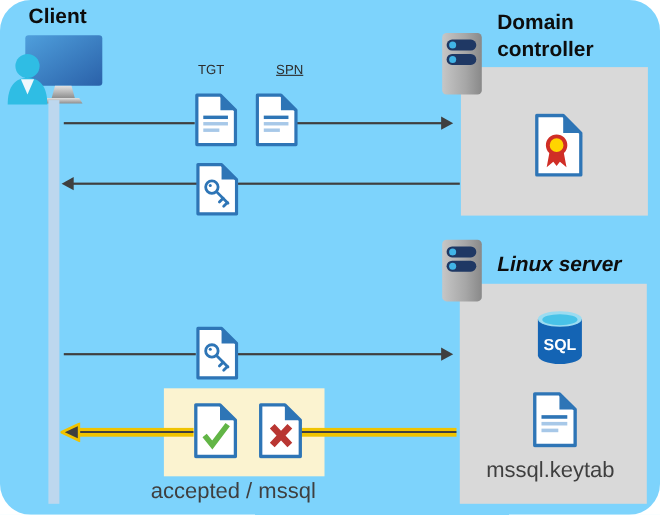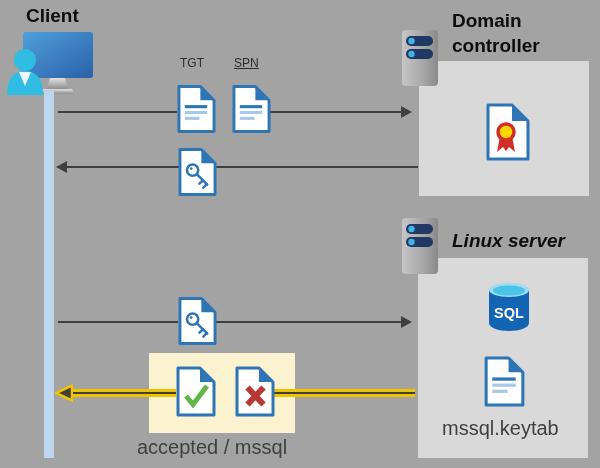--- a/index.html
+++ b/index.html
@@ -1,18 +1,18 @@
 <!DOCTYPE html>
 <html style="--doc-blue: #2e75b6; --doc-blue-light: #a7c8e8; --text-dark: #3f3f3f; --title-black: #0d0d0d; --arrow-gray: #3f3f3f; --arrow-yellow: #f0c300; --highlight-yellow: #fbf3d0; --box-gray: #d9d9d9; --lifeline-blue: #bdd7ee; --person-cyan: #2fbde4; --accent-cyan: #41b4e6; --server-navy: #1f3864; --monitor-blue-top: #4f9fdc; --monitor-blue-bottom: #2a61a9; --check-green: #62b546; --cross-red: #b93632; --sql-blue: #1464b4; --sql-cyan: #49c3e8; --cert-red: #d02e26; --cert-yellow: #ffd400;"><head>
 <meta charset="utf-8">
 <style>
   html,body{margin:0;padding:0;background:#fff;}
   #stage{
-    position:relative;width:600px;height:468px;background:#a3a3a3;
-    font-family:"Liberation Sans", sans-serif;overflow:hidden;
+    position:relative;width:600px;height:468px;background:#7dd3fc;
+    font-family:"Liberation Sans", sans-serif;overflow:hidden;border-radius:28px;
   }
   .abs{position:absolute;}
   .actor-title{font-weight:bold;font-size:19px;line-height:25px;color:var(--title-black);}
   .small-label{font-size:12px;color:#2d2d2d;}
   .caption{font-size:20px;color:var(--text-dark);}
   .box{position:absolute;background:var(--box-gray);}
   .hl-box{position:absolute;background:var(--highlight-yellow);}
   .lifeline{position:absolute;background:var(--lifeline-blue);}
   .hline{position:absolute;height:2px;background:var(--arrow-gray);}
   .head-r{position:absolute;width:0;height:0;border-top:6px solid transparent;
@@ -103,21 +103,21 @@
     <polygon points="22,1 40,19 22,19" class="fold-bg"></polygon>
     <path d="M2,2 H24 L38,16 V48 H2 Z" class="page"></path>
     <polygon points="24,2 38,16 24,16" class="flap"></polygon>
     <rect x="8" y="21" width="23" height="3.2" class="tl-d"></rect>
     <rect x="8" y="27" width="23" height="3.2" class="tl-l"></rect>
     <rect x="8" y="33" width="15" height="3.2" class="tl-l"></rect>
   </svg>
   <div class="abs caption" style="left:418px;top:417px;width:174px;padding-left:24px;">mssql.keytab</div>
 
   <div class="abs small-label" style="left:180px;top:56px;">TGT</div>
-  <div class="abs small-label" style="left:234px;top:56px;text-decoration:underline;">SPN</div>
+  <div class="abs small-label" style="left:251px;top:56px;text-decoration:underline;">SPN</div>
   <div class="hline" style="left:58px;top:111px;width:119px;"></div>
   <div class="hline" style="left:270px;top:111px;width:132px;"></div>
   <div class="head-r" style="left:401px;top:106px;"></div>
   <svg class="abs" style="left:177px;top:84px;" width="39" height="50" viewBox="0 0 40 50">
     <polygon points="22,1 40,19 22,19" class="fold-bg"></polygon>
     <path d="M2,2 H24 L38,16 V48 H2 Z" class="page"></path>
     <polygon points="24,2 38,16 24,16" class="flap"></polygon>
     <rect x="8" y="21" width="23" height="3.2" class="tl-d"></rect>
     <rect x="8" y="27" width="23" height="3.2" class="tl-l"></rect>
     <rect x="8" y="33" width="15" height="3.2" class="tl-l"></rect>

